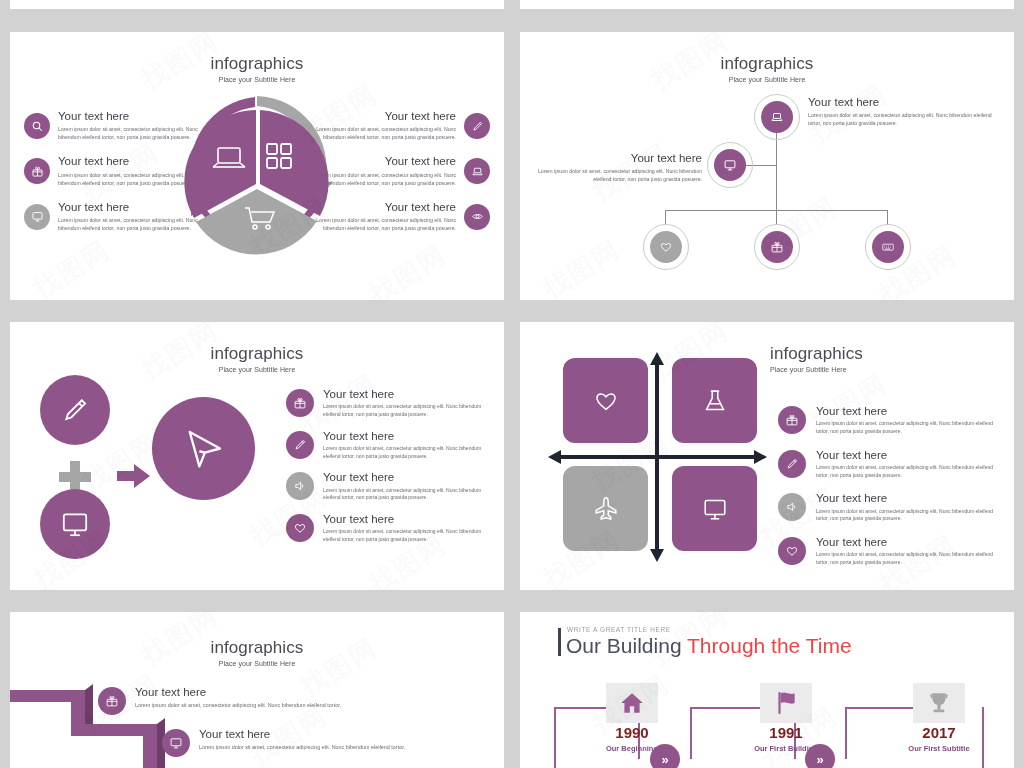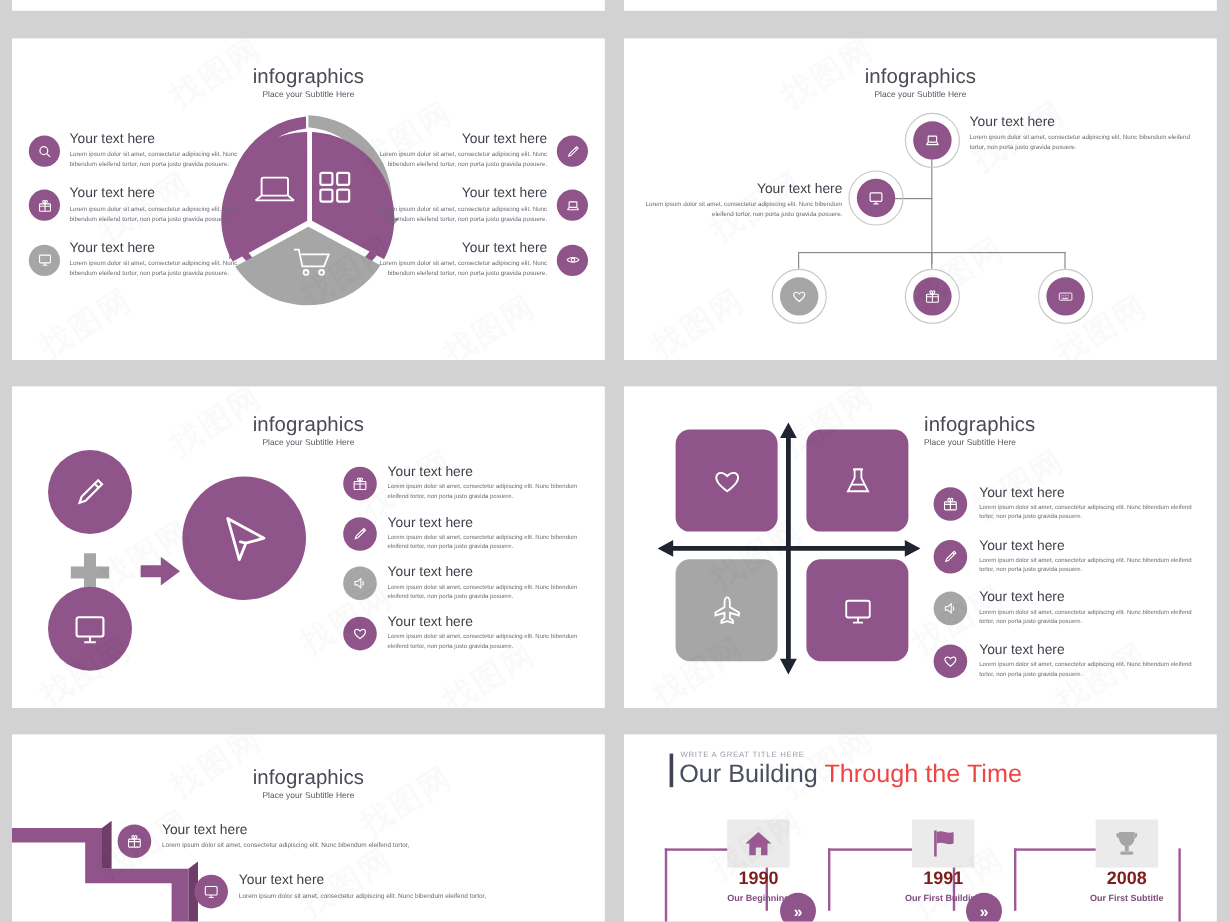--- a/index.html
+++ b/index.html
@@ -668,17 +668,17 @@
 
     <div class="tl-icon-box" style="left:393px;top:71px;">
       <svg width="26" height="26" viewBox="0 0 24 24" fill="#a6a6a6">
         <path d="M6 3 h12 v5 a6 6 0 0 1 -12 0 z"></path>
         <path d="M4 4 h2 v4 a3 3 0 0 1 -2 -3 z"></path>
           <path d="M20 4 h-2 v4 a3 3 0 0 0 2 -3 z"></path>
         <rect x="10.5" y="13" width="3" height="5"></rect>
           <rect x="7" y="18" width="10" height="2.5" rx="1"></rect>
       </svg>
     </div>
-    <div class="tl-year" style="left:364px;top:112px;">2008</div>
+    <div class="tl-year" style="left:364px;top:112px;">2017</div>
     <div class="tl-lbl" style="left:354px;top:132px;">Our First Subtitle</div>
   </div>
 
 </div>
 
 </body></html>

